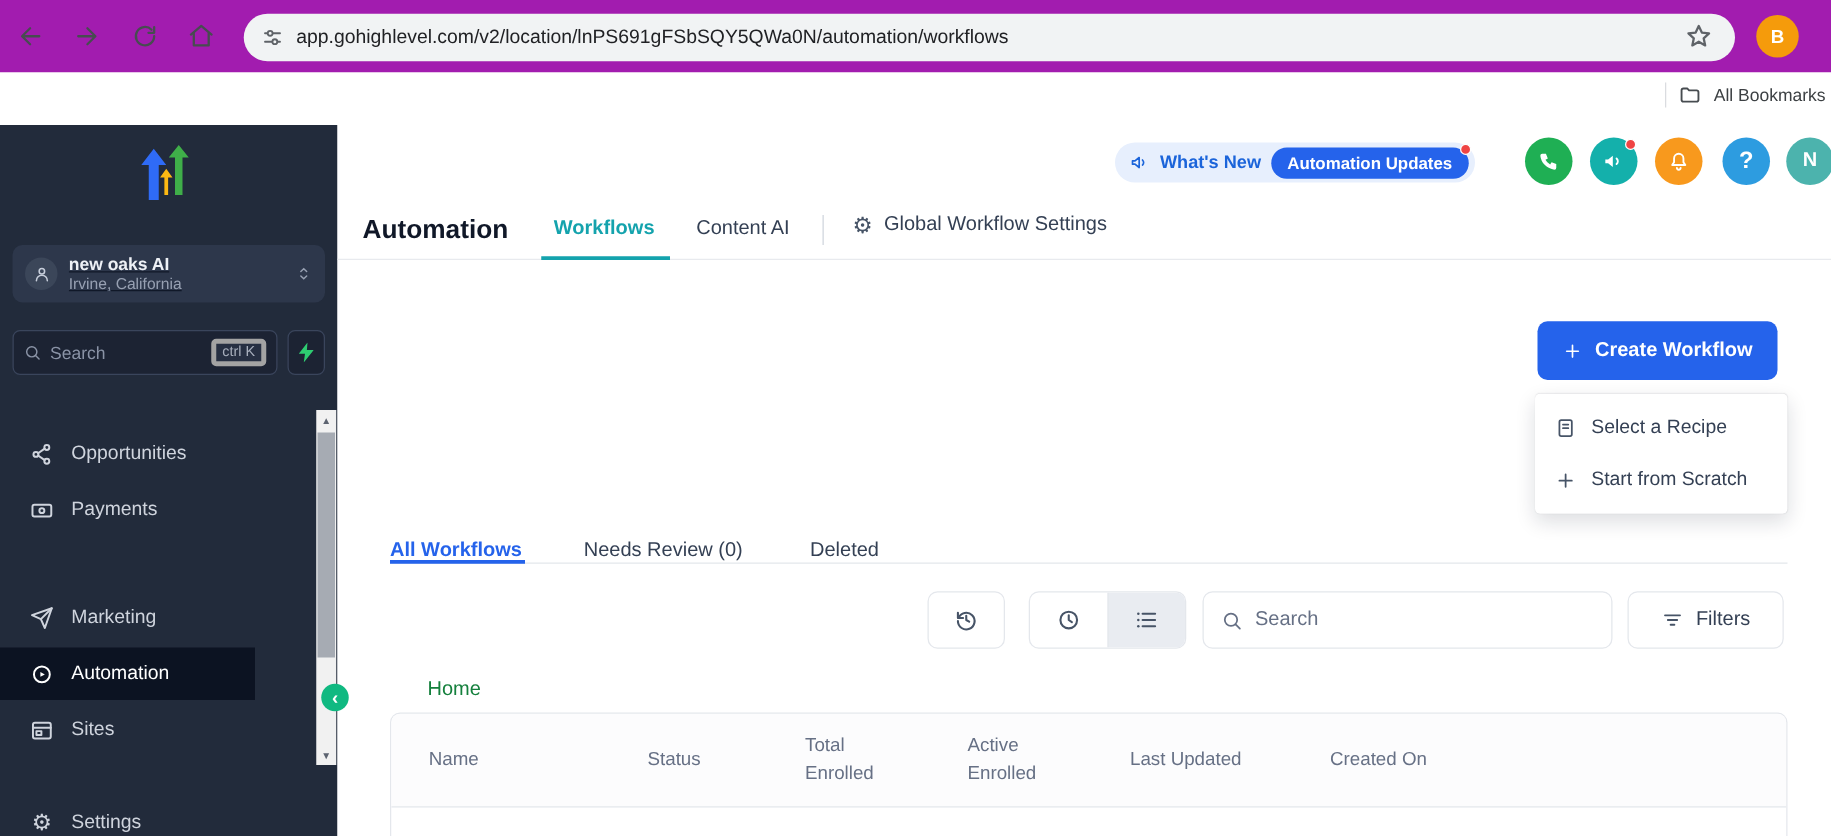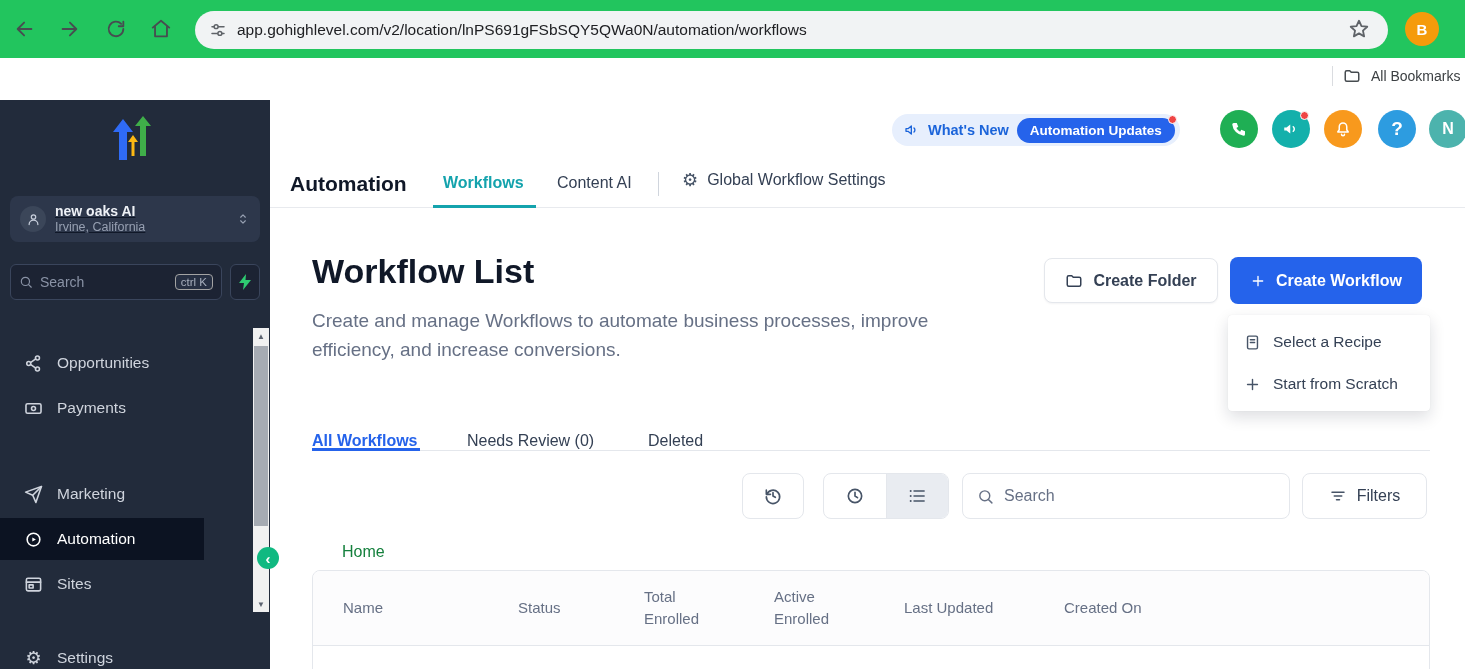--- a/index.html
+++ b/index.html
@@ -4,21 +4,21 @@
 <style>
   * { margin:0; padding:0; box-sizing:border-box; }
   html,body { width:1465px; height:669px; }
   body {
     position:relative; overflow:hidden; background:#fff;
     font-family:"Liberation Sans", sans-serif; color:#101828;
   }
   svg.ic { fill:none; stroke:currentColor; stroke-width:2; stroke-linecap:round; stroke-linejoin:round; display:block; }
 
   
-  .browser-top { position:absolute; top:0; left:0; width:1465px; height:58px; background:#22c55e; }
+  .browser-top { position:absolute; top:0; left:0; width:1465px; height:58px; background:#a21caf; }
   .nav-ic { position:absolute; top:18px; width:22px; height:22px; color:#474c50; cursor:pointer; }
   .url-bar { position:absolute; left:195px; top:11px; width:1193px; height:38px; background:#f1f3f4;
              border-radius:19px; display:flex; align-items:center; padding:0 14px; gap:10px; }
   .url-text { font-size:15.5px; color:#202124; white-space:nowrap; overflow:hidden; }
   .star { position:absolute; left:1348px; top:18px; width:22px; height:22px; color:#5f6368; }
   .b-avatar { position:absolute; left:1405px; top:12px; width:34px; height:34px; border-radius:50%;
               background:#f59b0b; color:#fff; font-size:15px; font-weight:bold;
               display:flex; align-items:center; justify-content:center; }
   .bookmarks { position:absolute; top:58px; left:0; width:1465px; height:40px; background:#fff; }
   .bm-right { position:absolute; left:1332px; top:8px; display:flex; align-items:center; gap:10px; }
@@ -33,21 +33,21 @@
   .loc-avatar { width:26px; height:26px; border-radius:50%; background:#3b4659; color:#c7cedb;
                 display:flex; align-items:center; justify-content:center; flex:none; }
   .loc-texts { flex:1; overflow:hidden; }
   .loc-name { font-size:14px; font-weight:bold; color:#eef1f6; line-height:17px; }
   .loc-city { font-size:12.5px; color:#97a0b2; line-height:15px; }
   .loc-chev { color:#97a0b2; }
   .side-search { position:absolute; left:10px; top:164px; width:212px; height:36px; background:#1c2333;
                  border:1px solid #3a455c; border-radius:6px; display:flex; align-items:center;
                  padding:0 8px; gap:7px; cursor:text; }
   .side-search-label { font-size:14px; color:#8a93a6; flex:1; }
-  .kbd { border:1px solid #a3a3a3; background:#262f42; color:#a7aebc; border-radius:4px;
+  .kbd { border:4px solid #a3a3a3; background:#262f42; color:#a7aebc; border-radius:4px;
          font-size:11.5px; padding:1px 5px; }
   .bolt-btn { position:absolute; left:230px; top:164px; width:30px; height:36px; background:#1c2333;
               border:1px solid #3a455c; border-radius:6px; display:flex; align-items:center;
               justify-content:center; cursor:pointer; }
   .nav-item { position:absolute; left:0; width:204px; height:40px; display:flex; align-items:center;
               gap:14px; padding-left:24px; color:#cfd4dd; font-size:15.5px; font-weight:500; cursor:pointer; }
   .nav-item.active { background:#0c1322; height:42px; color:#fff; }
   .nav-item .nico { width:19px; height:19px; flex:none; }
   .side-scroll { position:absolute; left:253px; top:228px; width:16px; height:284px; background:#f1f1f1; }
   .scroll-arrow { position:absolute; left:0; width:16px; height:16px; color:#5c6370; font-size:8px;
@@ -306,29 +306,21 @@
     <span class="hdr-tab active" style="left:173px">Workflows</span>
     <span class="hdr-tab" style="left:287px">Content AI</span>
     <div class="hdr-underline"></div>
     <div class="hdr-divider"></div>
     <div class="gws">
       <span class="gear-glyph">⚙</span>
       <span>Global Workflow Settings</span>
     </div>
   </div>
 
-  <div class="wl-title">Workflow List</div>
-  <div class="wl-desc">Create and manage Workflows to automate business processes, improve efficiency, and increase conversions.</div>
-
-  <button class="btn-outline">
-    <svg class="ic" width="18" height="18" viewBox="0 0 24 24">
-        <path d="M3 7a2 2 0 0 1 2-2h4l2 2h8a2 2 0 0 1 2 2v8a2 2 0 0 1-2 2H5a2 2 0 0 1-2-2z"></path>
-      </svg>
-    <span>Create Folder</span>
-  </button>
+
   <button class="btn-primary">
     <svg class="ic" width="16" height="16" viewBox="0 0 24 24">
         <path d="M12 5v14M5 12h14"></path>
       </svg>
     <span>Create Workflow</span>
   </button>
 
   <div class="dropdown">
     <div class="dd-item">
       <svg class="ic" width="17" height="17" viewBox="0 0 24 24" style="color:#475467">

